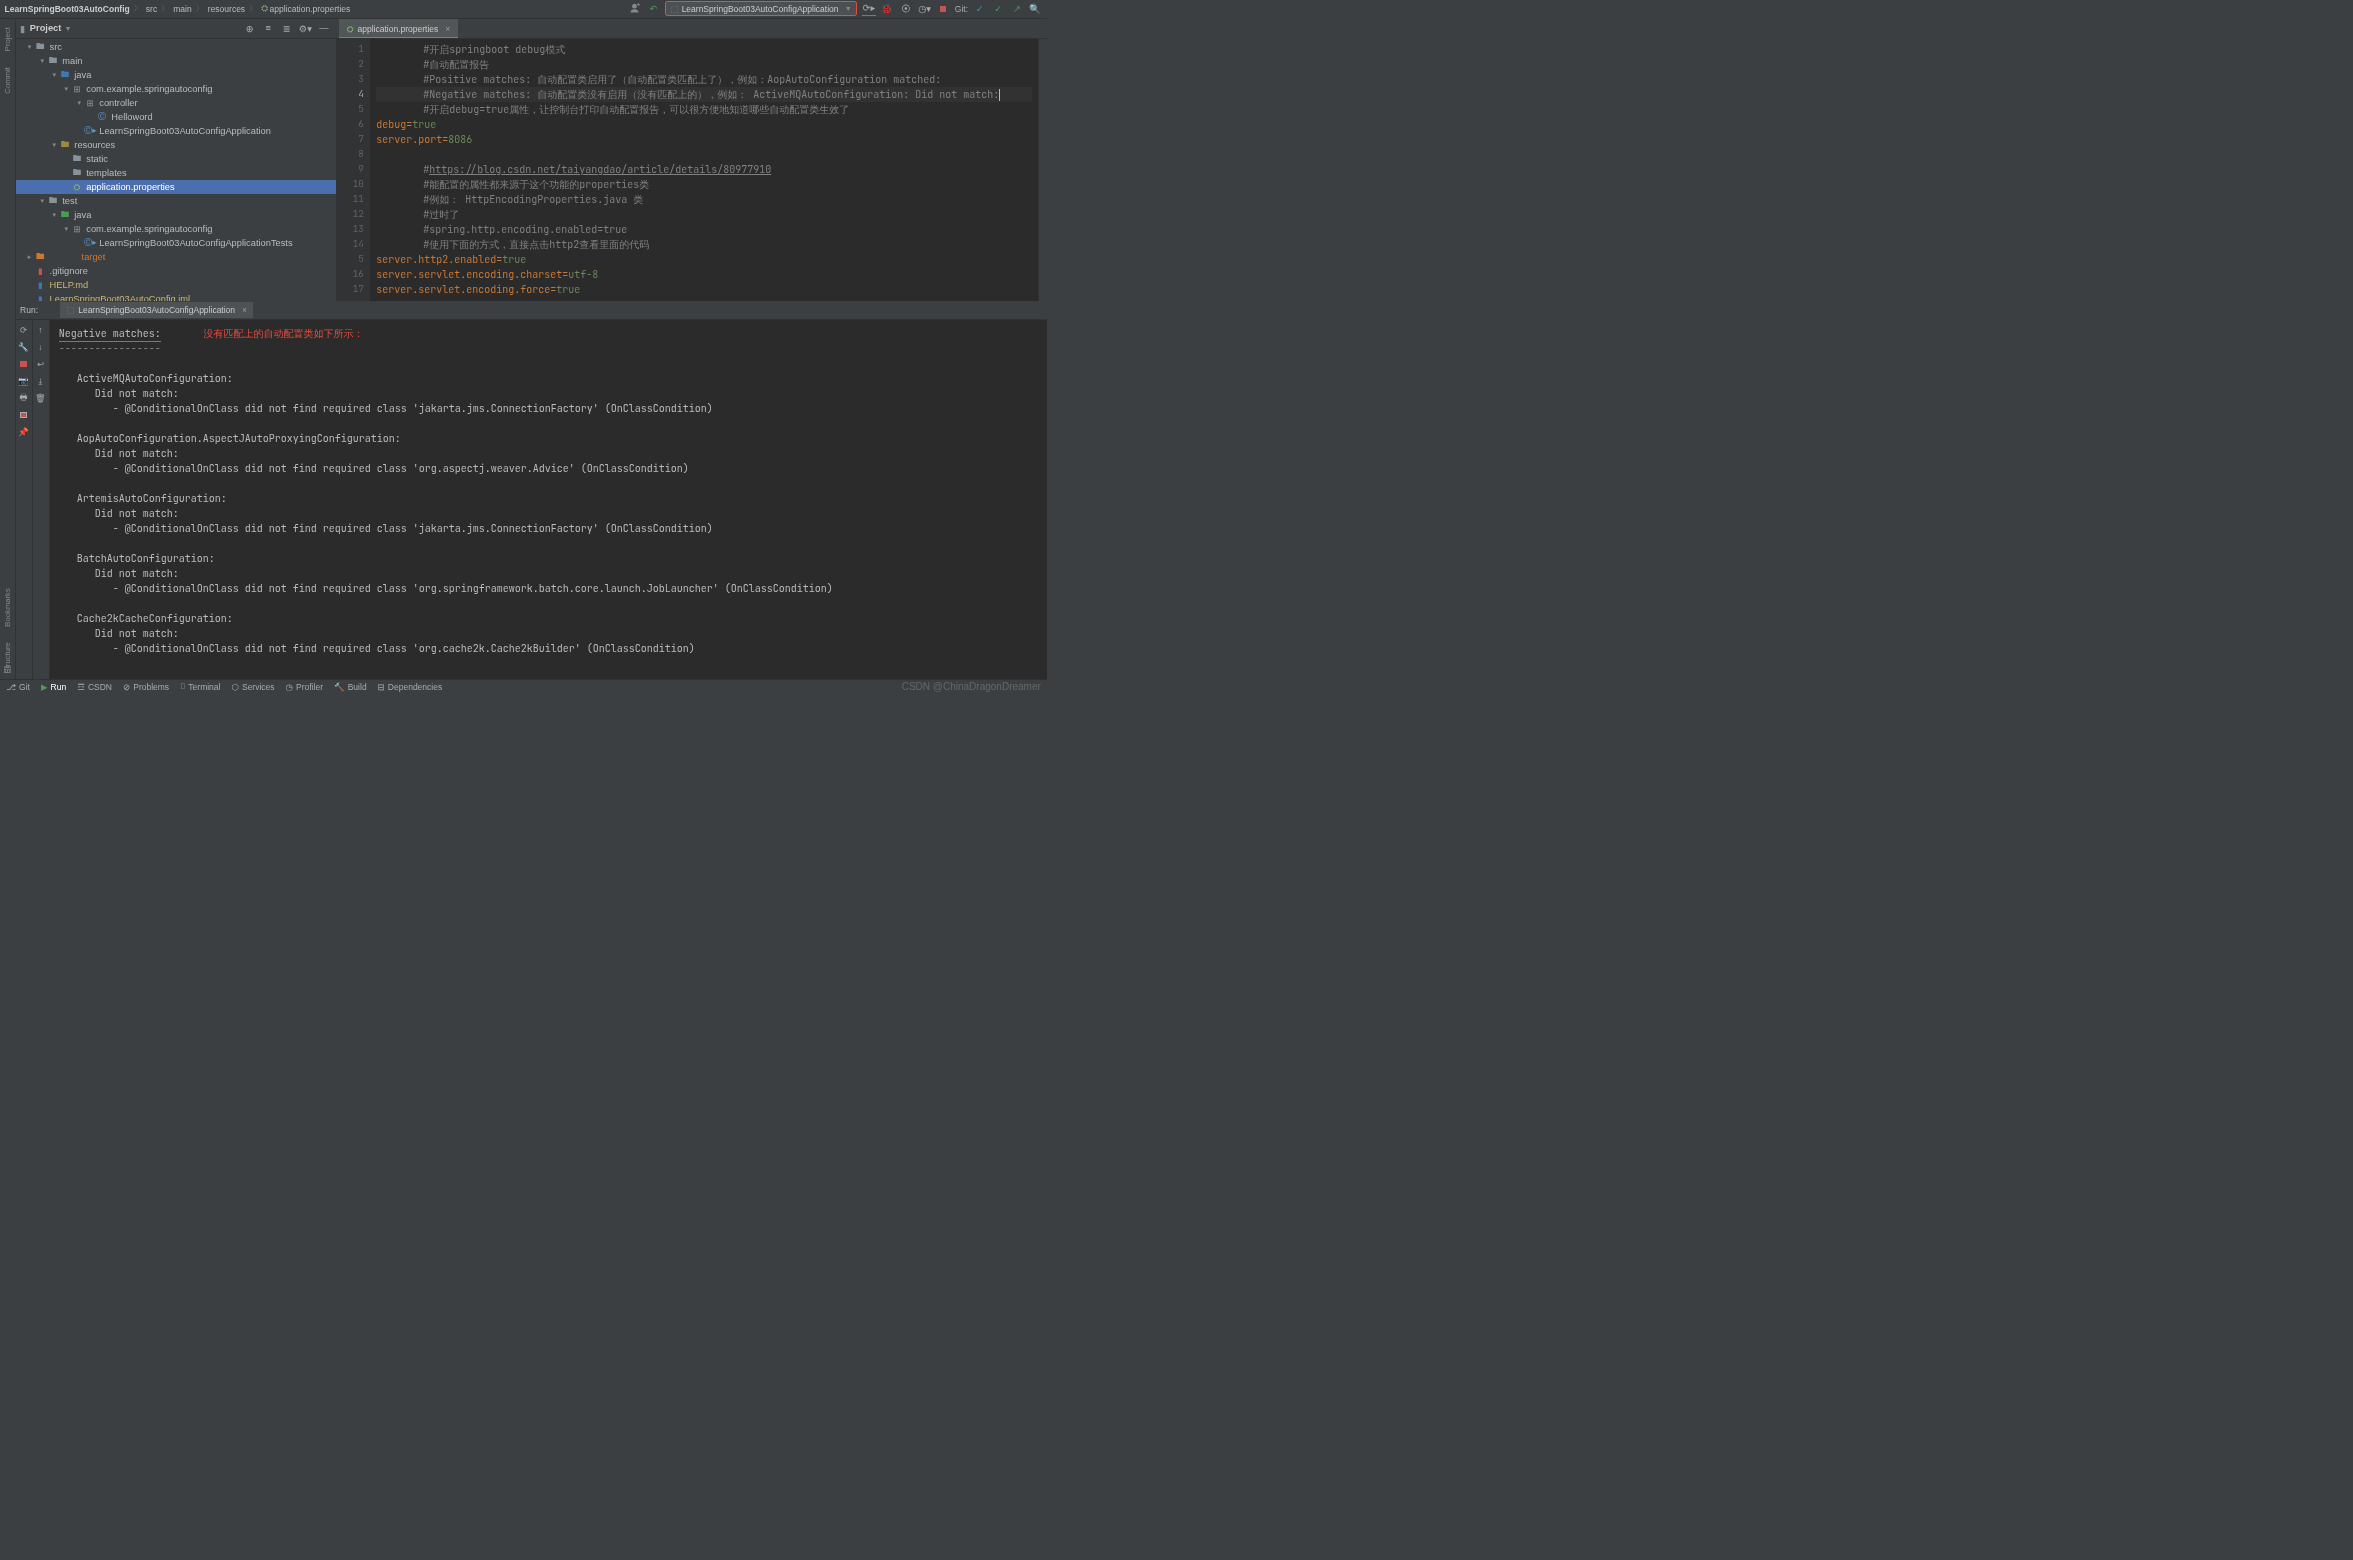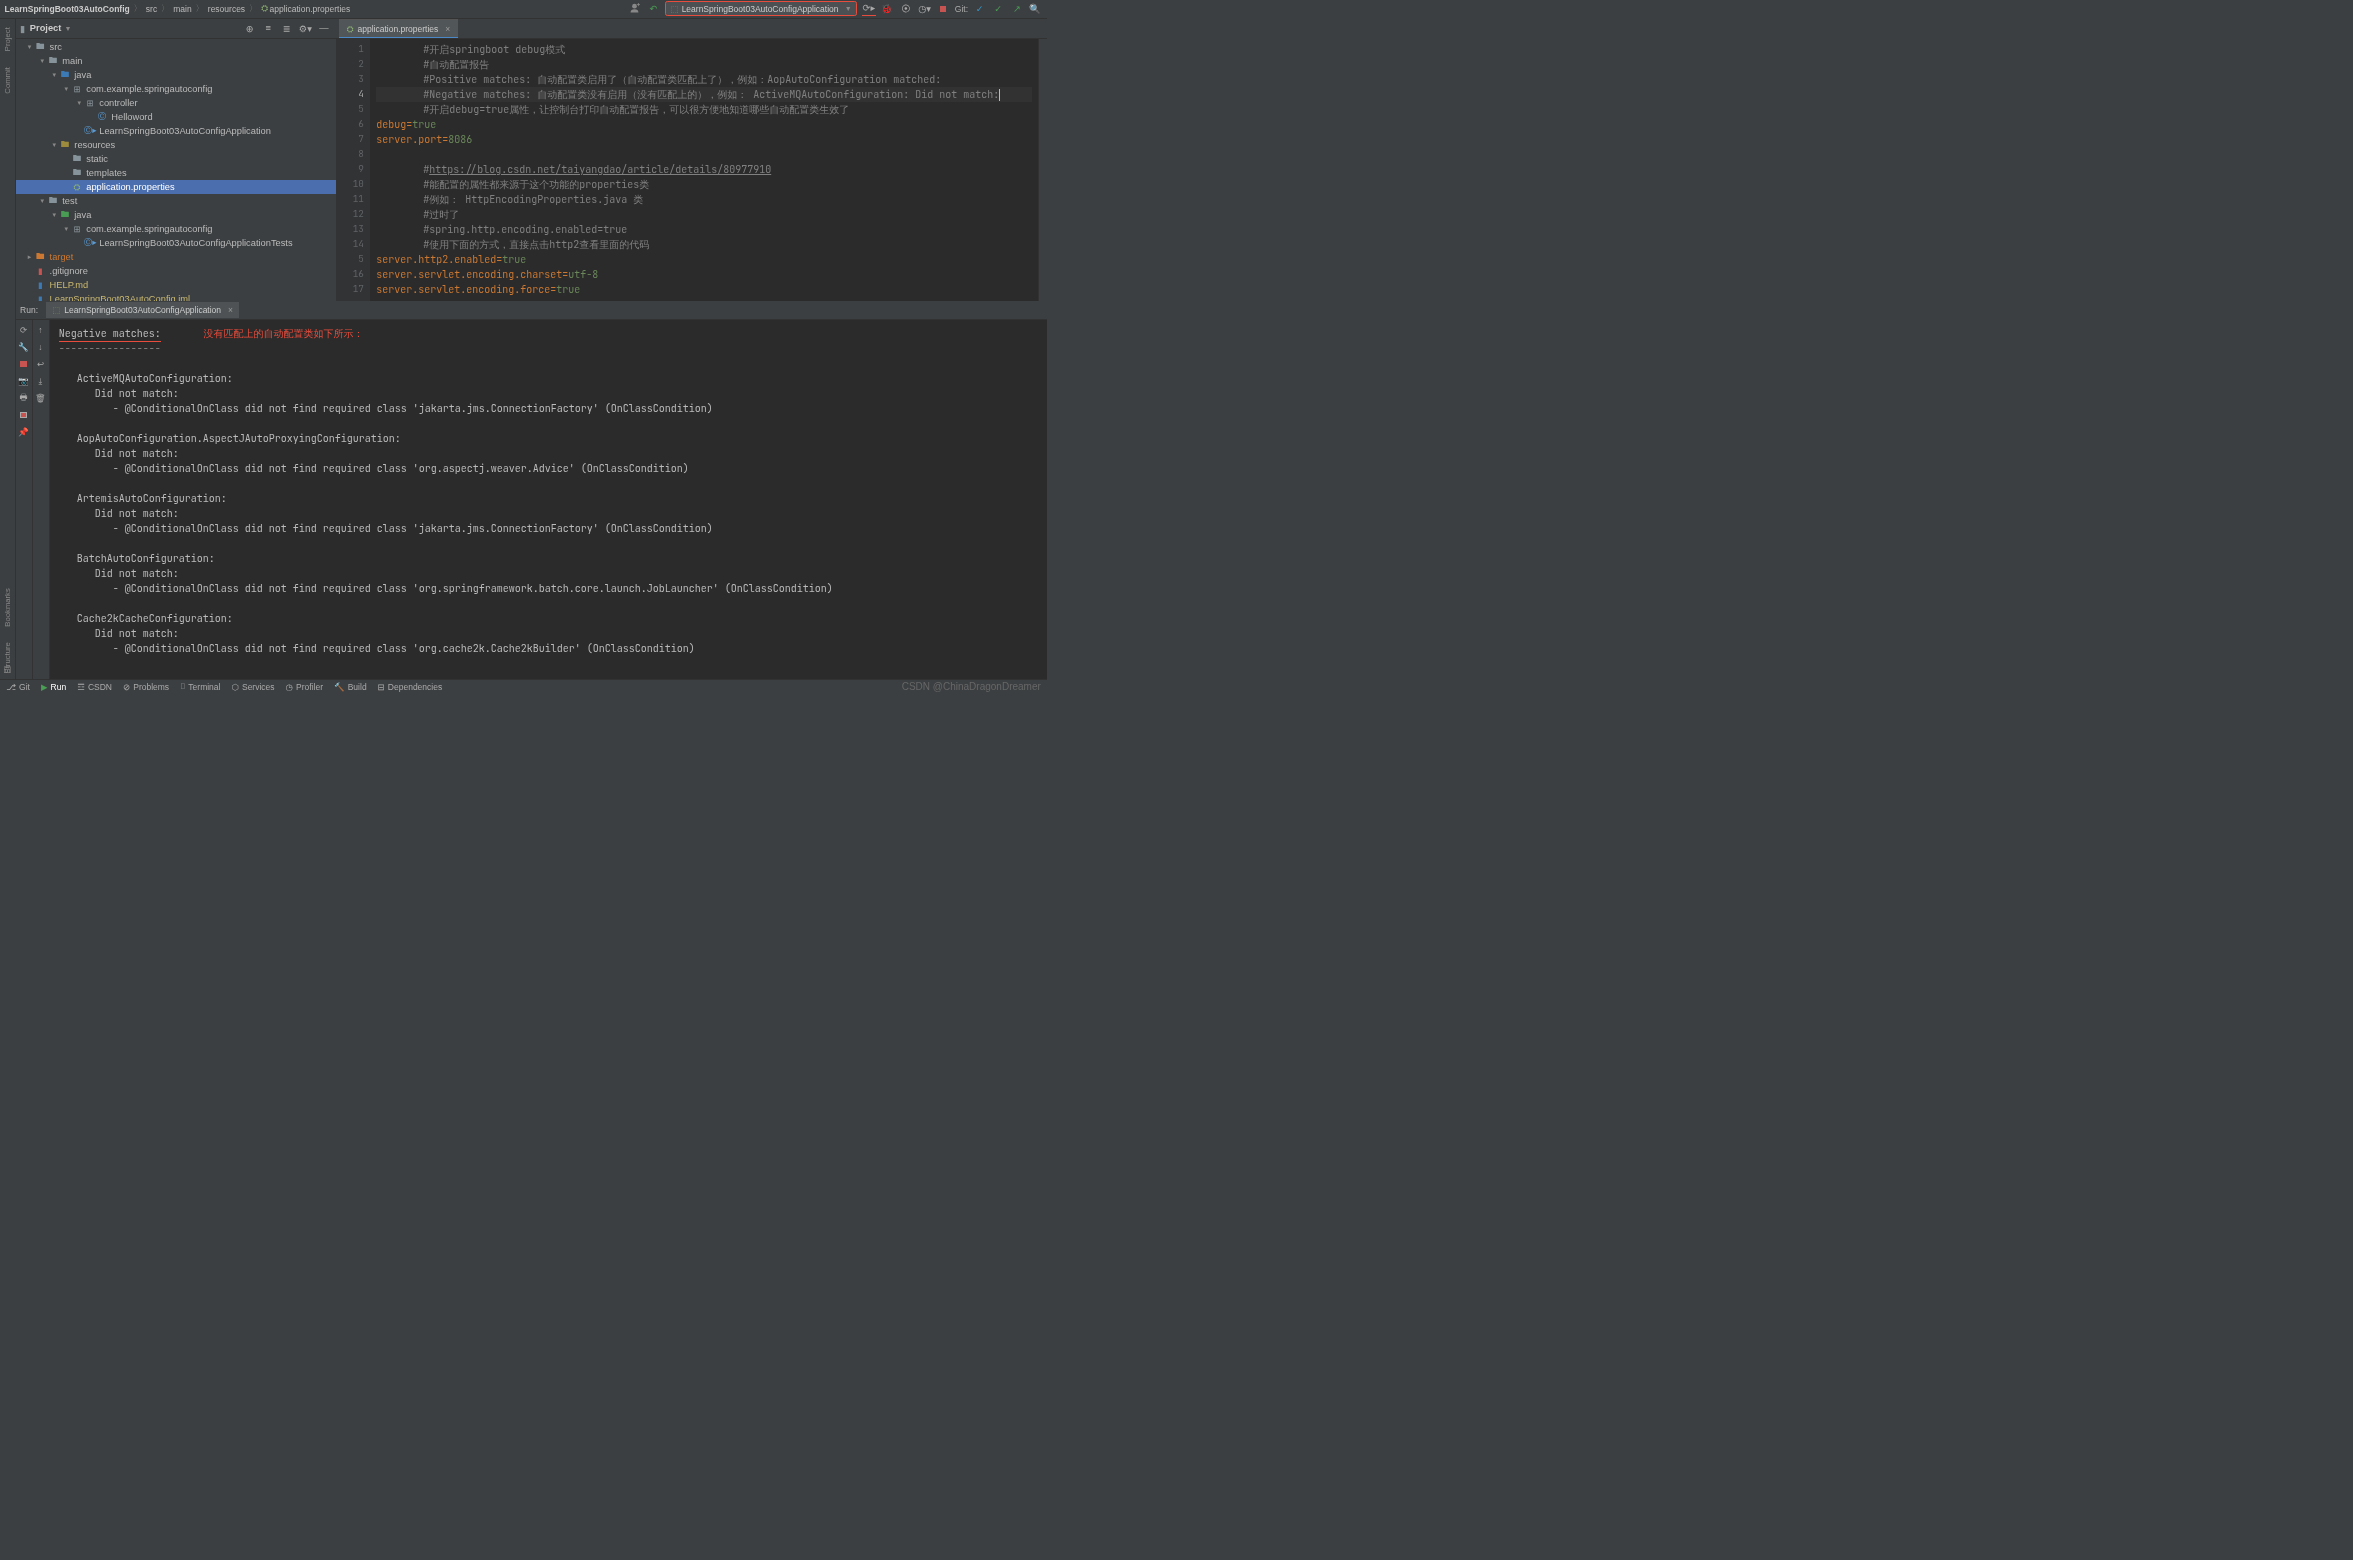--- a/index.html
+++ b/index.html
@@ -28,21 +28,21 @@
 .proj-header .title { font-weight:bold; color:#ccc; font-size:9.3px; margin-left:4.6px; }
 .proj-header .chev { color:#888; font-size:7px; margin-left:3.1px; }
 .proj-header .right-icons { margin-left:auto; display:flex; gap:4.6px; }
 .proj-header .right-icons .ico { width:14px; height:14px; display:flex; align-items:center; justify-content:center; cursor:pointer; color:#aaa; font-size:9.3px; }
 
 .tree { flex:1; overflow:auto; padding:1.5px 0; }
 .tree-row { display:flex; align-items:center; height:14px; padding-left:4.6px; cursor:pointer; font-size:9.3px; color:#bbb; }
 .tree-row.selected { background:#4b6eaf; color:#fff; }
 .tree-row .arrow { width:9.3px; color:#888; font-size:7px; text-align:center; }
 .tree-row .ficon { width:12.4px; margin-right:3.1px; text-align:center; font-size:8.5px; }
-.tree-row .label.orange { color:#cc7832; }
+.tree-row .label.orange { color:#cc7832;margin-left:32px; }
 .tree-row .label.yellow { color:#c9b871; }
 .folder-ico { color:#87939a; }
 .props-ico { color:#8fb573; }
 
 
 .editor-area { position:absolute; left:336px; right:0; top:18.6px; height:283px; display:flex; flex-direction:column; background:#2b2b2b; border-bottom:0.8px solid #323232; }
 .editor-tabs { height:20px; background:#3c3f41; display:flex; align-items:flex-end; border-bottom:0.8px solid #323232; padding-left:3.1px; }
 .editor-tab { display:flex; align-items:center; gap:3.9px; padding:3.1px 7.7px; background:#4e5254; border-top:0.8px solid #555; font-size:8.5px; color:#ccc; cursor:pointer; position:relative; }
 .editor-tab.active { background:#515658; }
 .editor-tab .close { color:#999; font-size:8.5px; margin-left:3.1px; }
@@ -59,21 +59,21 @@
 .c-key { color:#cc7832; }
 .c-val { color:#6a8759; }
 .c-op { color:#cc7832; }
 .c-link { color:#808080; text-decoration:underline; }
 .caret { display:inline-block; width:0.8px; height:11.6px; background:#bbb; vertical-align:middle; }
 .editor-stripe { width:9.3px; background:#3c3f41; border-left:0.8px solid #323232; }
 
 
 .run-panel { position:absolute; left:15.5px; right:0; top:301px; bottom:15.5px; background:#2b2b2b; display:flex; flex-direction:column; }
 .run-header { height:18.6px; background:#3c3f41; display:flex; align-items:center; border-bottom:0.8px solid #323232; padding:0 4.6px; font-size:8.5px; }
-.run-header .run-label { color:#bbb; margin-right:8px; }
+.run-header .run-label { color:#bbb; margin-right:22px; }
 .run-header .run-tab { display:flex; align-items:center; gap:3.9px; padding:3.1px 6.2px; background:#4e5254; color:#ccc; }
 .run-header .run-tab .close { color:#999; margin-left:3.1px; }
 .run-body { flex:1; display:flex; overflow:hidden; }
 .run-gutter1 { width:17px; background:#3c3f41; border-right:0.8px solid #323232; display:flex; flex-direction:column; align-items:center; gap:4.6px; padding-top:4.6px; }
 .run-gutter2 { width:17px; background:#3c3f41; border-right:0.8px solid #323232; display:flex; flex-direction:column; align-items:center; gap:4.6px; padding-top:4.6px; }
 .run-gutter1 .gi, .run-gutter2 .gi { width:12.4px; height:12.4px; display:flex; align-items:center; justify-content:center; color:#aaa; cursor:pointer; font-size:8.5px; }
 .console { flex:1; padding:6.2px 9.3px; color:#bbb; font-size:10px; line-height:15px; overflow:auto; white-space:pre; font-family:"JetBrains Mono",Consolas,monospace; }
 .console .neg-head { color:#bbb; border-bottom:0.8px solid #e74c3c; padding-bottom:0.8px; }
 .console .annotation { color:#e74c3c; margin-left:18.6px; }
 .console .dash { color:#888; }

